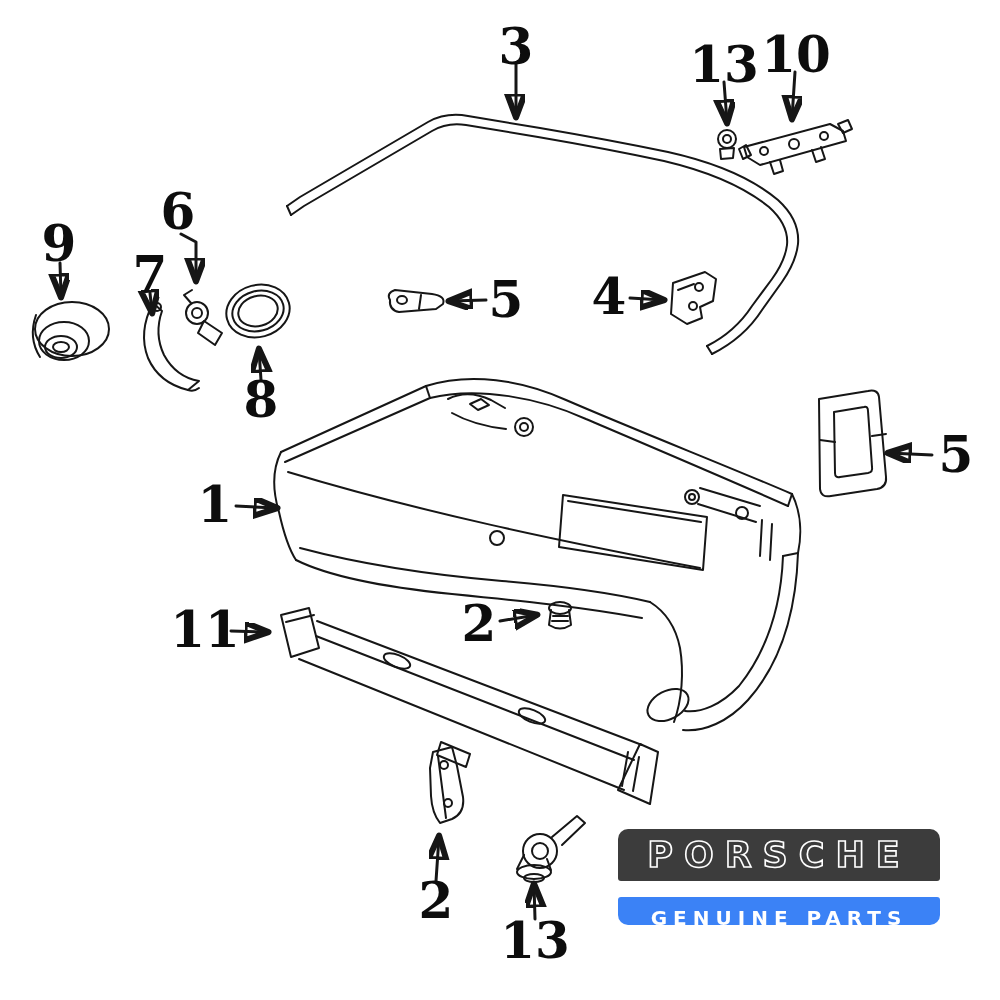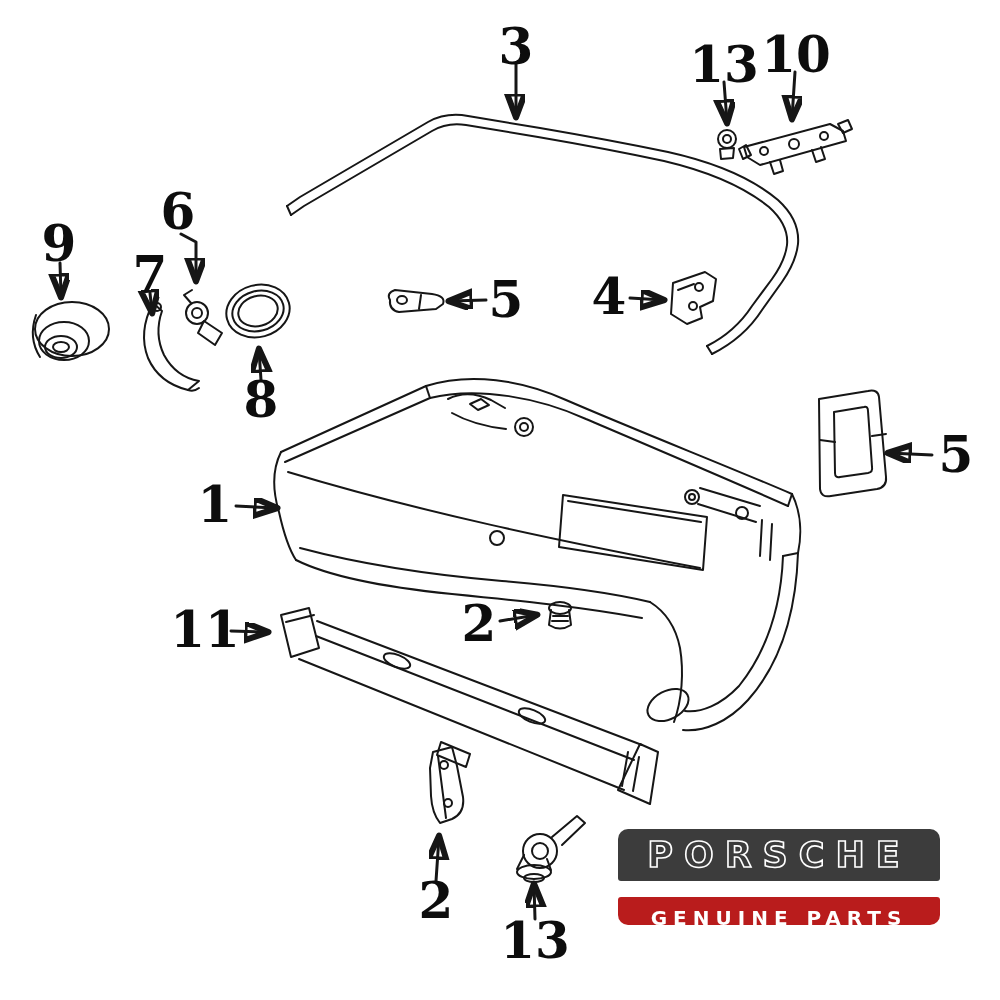--- a/index.html
+++ b/index.html
@@ -8,21 +8,21 @@
   .diagram-svg{position:absolute;left:0;top:0;}
   .diagram-svg path,.diagram-svg circle,.diagram-svg ellipse{
       fill:none;stroke:#161616;stroke-width:2;stroke-linecap:round;stroke-linejoin:round;}
   .diagram-svg .arrow{stroke-width:3;}
   .callout{position:absolute;transform:translate(-50%,-50%);
            font-weight:700;font-size:50px;line-height:1;color:#0d0d0d;
            font-family:"DejaVu Serif",serif;white-space:nowrap;}
   .badge{position:absolute;left:618px;top:829px;width:322px;
          display:flex;flex-direction:column;gap:16px;}
   .badge-top{height:52px;background:#3c3c3c;border-radius:10px 10px 3px 3px;overflow:hidden;}
-  .badge-bottom{height:28px;background:#b91c1c;border-radius:3px 3px 10px 10px;overflow:hidden;}
+  .badge-bottom{height:28px;background:#3b82f6;border-radius:3px 3px 10px 10px;overflow:hidden;}
   .brand-text{font-family:"DejaVu Sans",sans-serif;font-weight:700;font-size:35px;
               letter-spacing:11px;fill:none;stroke:#ffffff;stroke-width:1.6px;}
   .subtitle-text{font-family:"DejaVu Sans",sans-serif;font-weight:700;font-size:20px;
               letter-spacing:6px;fill:#ffffff;}
 </style>
 </head>
 <body>
 
 <div class="stage">
 

